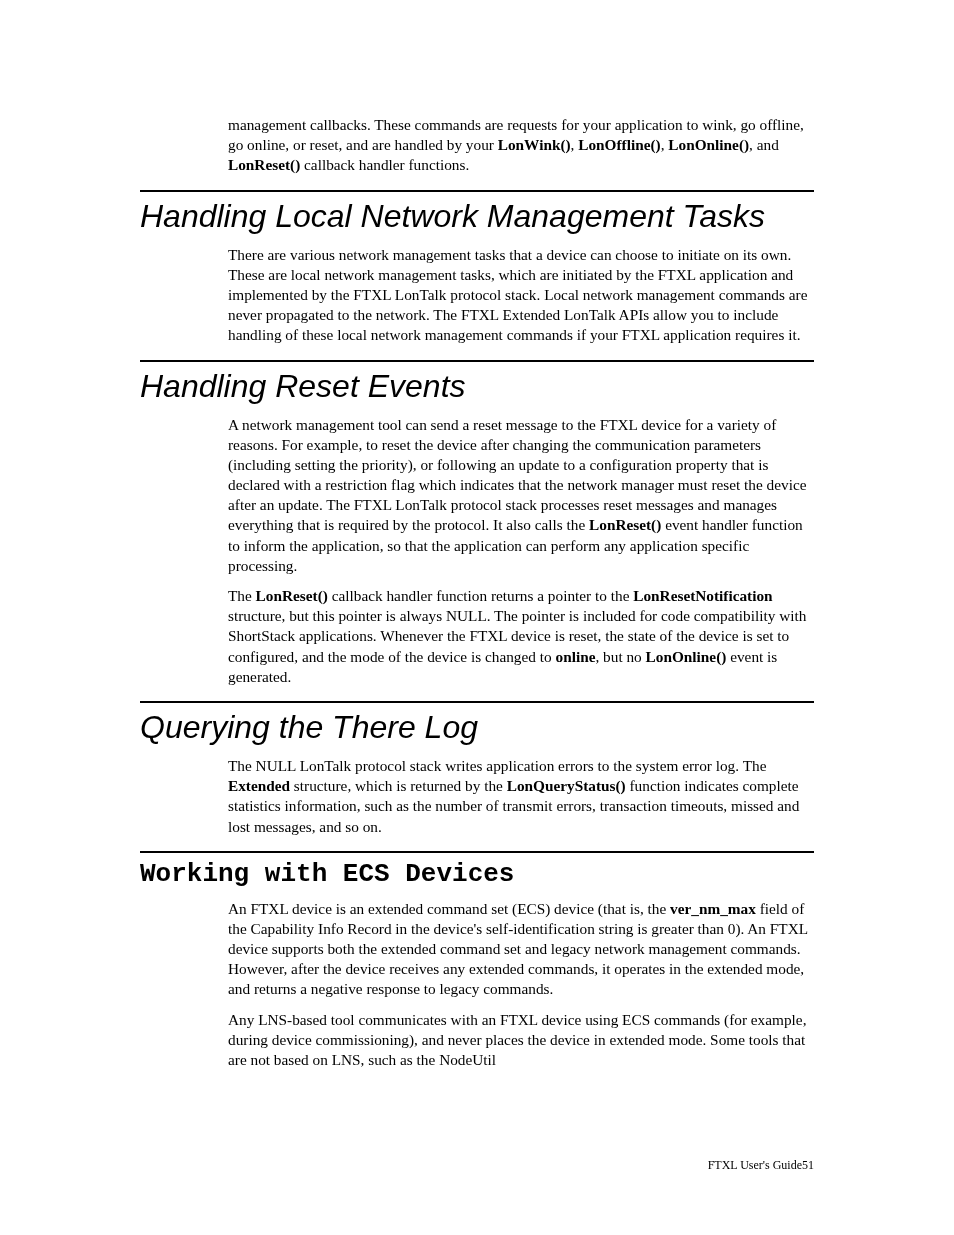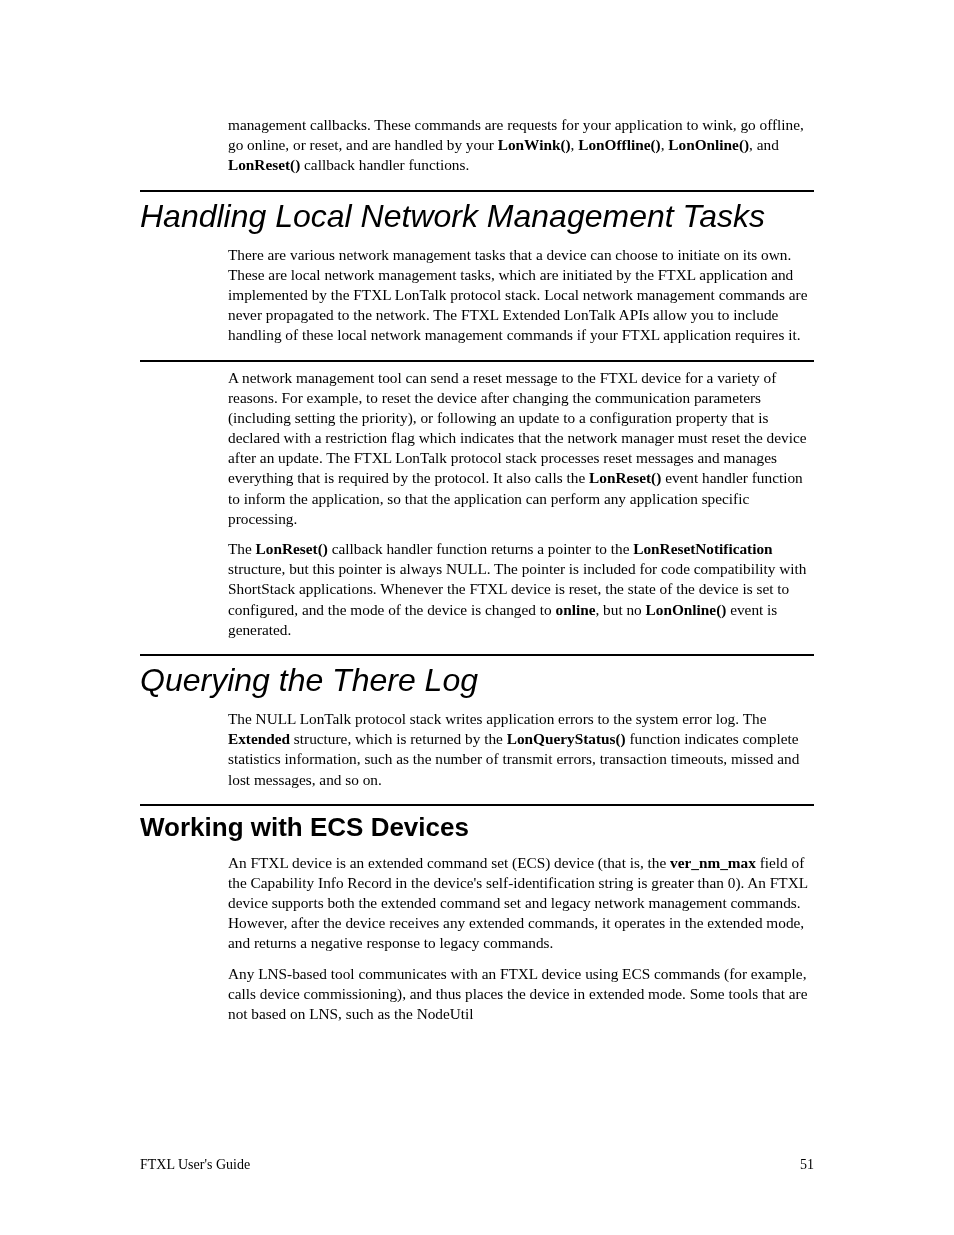--- a/index.html
+++ b/index.html
@@ -32,55 +32,56 @@
     margin: 14px 0 6px 0;
   }
   h2.italic {
     font-family: Arial, Helvetica, sans-serif;
     font-style: italic;
     font-weight: 400;
     font-size: 32px;
     margin: 2px 0 10px 0;
   }
   h2.bold {
-    font-family: Liberation Sans, sans-serif;
+    font-family: Liberation Mono, monospace;
     font-weight: 700;
     font-size: 26px;
     margin: 2px 0 10px 0;
   }
   b { font-weight: 700; }
   .footer {
     position: absolute;
     bottom: 62px;
     left: 140px;
     right: 140px;
-    font-size: 14px;
+    font-size: 12px;
     font-family: Georgia, "Century Schoolbook", "Times New Roman", serif;
     display: flex;
-    justify-content: space-between;
+    justify-content: flex-end;
   }
 </style>
 </head>
 <body>
 
 <div class="page">
 
   <div class="body-col">
     <p>
       <span>management callbacks.  These commands are requests for your application to wink, go offline, go online, or reset, and are handled by your </span><b>LonWink()</b><span>, </span><b>LonOffline()</b><span>, </span><b>LonOnline()</b><span>, and </span><b>LonReset()</b><span> callback handler functions.</span>
     </p>
   </div>
 
   <hr class="sep">
   <h2 class="italic">Handling Local Network Management Tasks</h2>
   <div class="body-col">
     <p>There are various network management tasks that a device can choose to initiate on its own.  These are local network management tasks, which are initiated by the FTXL application and implemented by the FTXL LonTalk protocol stack.  Local network management commands are never propagated to the network.  The FTXL Extended LonTalk APIs allow you to include handling of these local network management commands if your FTXL application requires it.</p>
   </div>
 
   <hr class="sep">
+  <h2 class="italic">Handling Reset Events</h2>
   <div class="body-col">
     <p>
       <span>A network management tool can send a reset message to the FTXL device for a variety of reasons.  For example, to reset the device after changing the communication parameters (including setting the priority), or following an update to a configuration property that is declared with a restriction flag which indicates that the network manager must reset the device after an update.  The FTXL LonTalk protocol stack processes reset messages and manages everything that is required by the protocol.  It also calls the </span><b>LonReset()</b><span> event handler function to inform the application, so that the application can perform any application specific processing.</span>
     </p>
     <p>
       <span>The </span><b>LonReset()</b><span> callback handler function returns a pointer to the </span><b>LonResetNotification</b><span> structure, but this pointer is always NULL.  The pointer is included for code compatibility with ShortStack applications.  Whenever the FTXL device is reset, the state of the device is set to configured, and the mode of the device is changed to </span><b>online</b><span>, but no </span><b>LonOnline()</b><span> event is generated.</span>
     </p>
   </div>
 
   <hr class="sep">
@@ -90,20 +91,20 @@
       <span>The NULL LonTalk protocol stack writes application errors to the system error log.  The </span><b>Extended</b><span> structure, which is returned by the </span><b>LonQueryStatus()</b><span> function indicates complete statistics information, such as the number of transmit errors, transaction timeouts, missed and lost messages, and so on.</span>
     </p>
   </div>
 
   <hr class="sep">
   <h2 class="bold">Working with ECS Devices</h2>
   <div class="body-col">
     <p>
       <span>An FTXL device is an extended command set (ECS) device (that is, the </span><b>ver_nm_max</b><span> field of the Capability Info Record in the device's self-identification string is greater than 0).  An FTXL device supports both the extended command set and legacy network management commands.  However, after the device receives any extended commands, it operates in the extended mode, and returns a negative response to legacy commands.</span>
     </p>
-    <p>Any LNS-based tool communicates with an FTXL device using ECS commands (for example, calls device commissioning), and thus places the device in extended mode.  Some tools that are not based on LNS, such as the NodeUtil</p>
+    <p>Any LNS-based tool communicates with an FTXL device using ECS commands (for example, during device commissioning), and never places the device in extended mode.  Some tools that are not based on LNS, such as the NodeUtil</p>
   </div>
 
   <div class="footer">
     <span>FTXL User's Guide</span>
     <span>51</span>
   </div>
 </div>
 
 </body></html>

